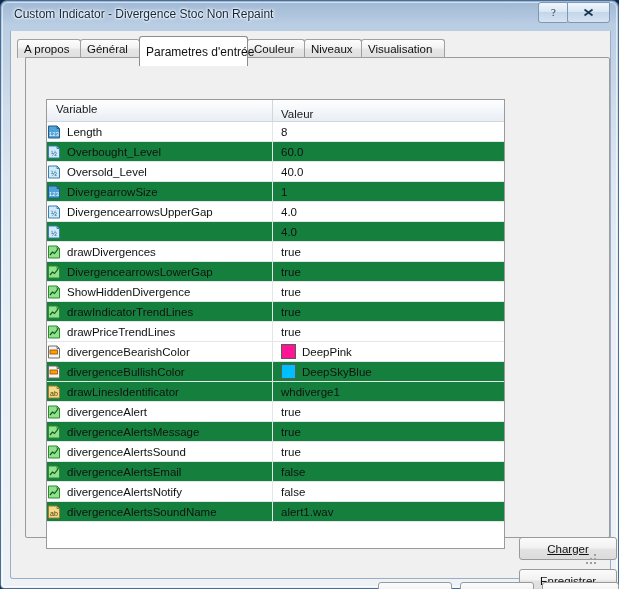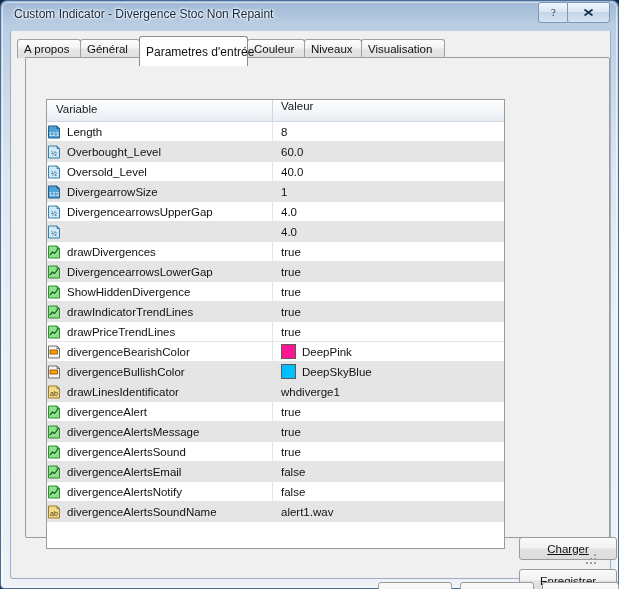--- a/index.html
+++ b/index.html
@@ -139,32 +139,32 @@
   }
   .hcell-var {
     width: 226px;
     box-sizing: border-box;
     padding: 3px 0 0 9px;
     border-right: 1px solid #cfd6dd;
   }
   .hcell-val {
     flex: 1;
     box-sizing: border-box;
-    padding: 0 0 0 8px;
+    padding: 8px 0 0 8px;
   }
   .grid-row {
     display: flex;
     height: 20px;
     box-sizing: border-box;
     border-bottom: 1px solid #e3e6e9;
     font-size: 11.5px;
     color: #111;
     align-items: center;
   }
-  .grid-row.alt { background: #e5e5e5; }
+  .grid-row.alt { background: #15803d; }
   .cell-var {
     width: 226px;
     box-sizing: border-box;
     display: flex; align-items: center;
     border-right: 1px solid #e3e6e9;
     height: 100%;
   }
   .cell-val {
     flex: 1;
     box-sizing: border-box;

